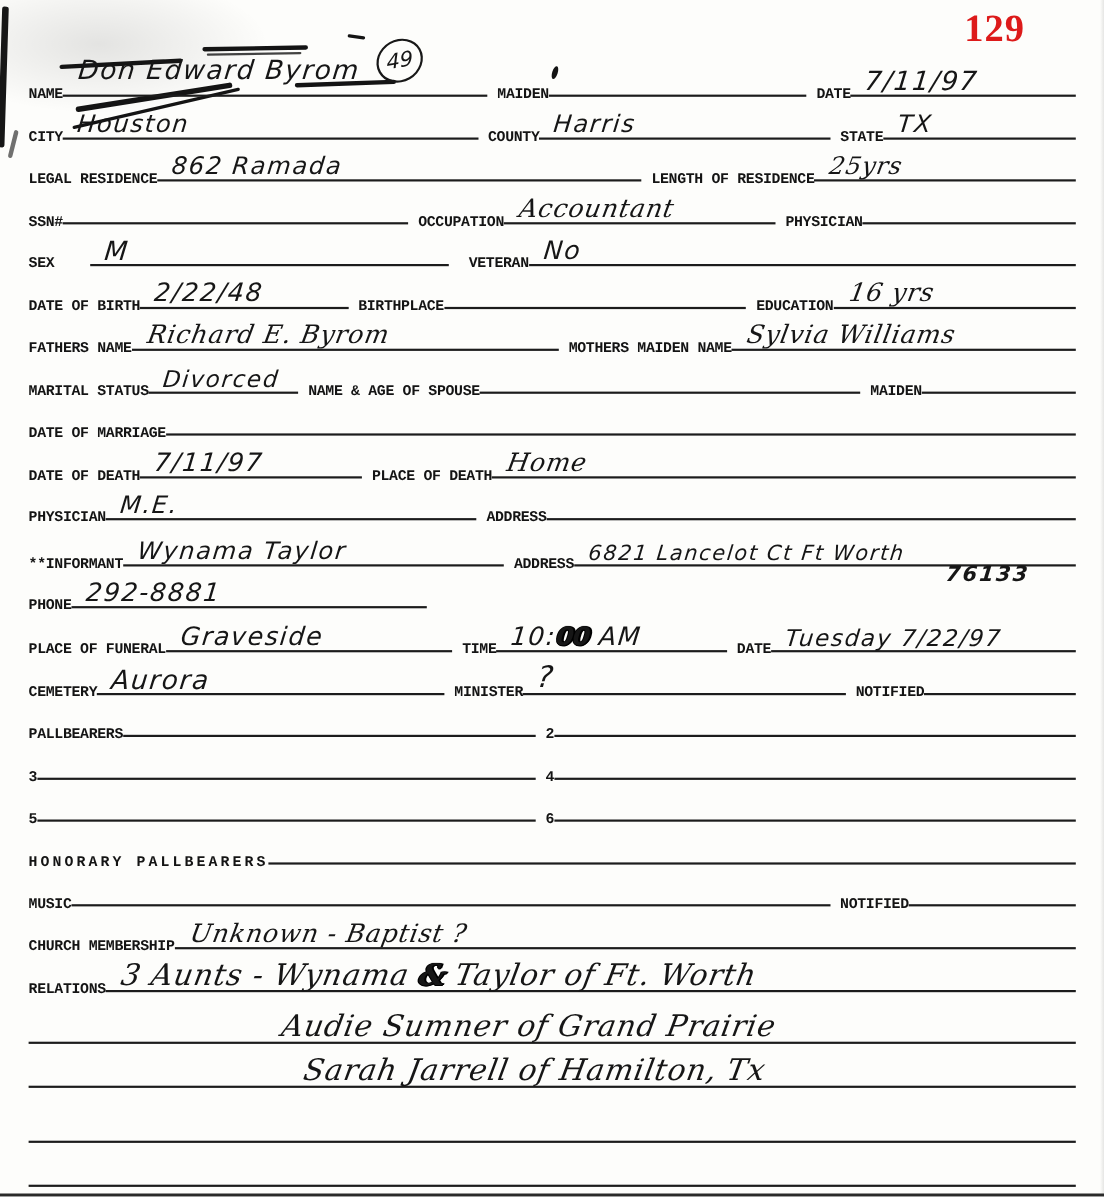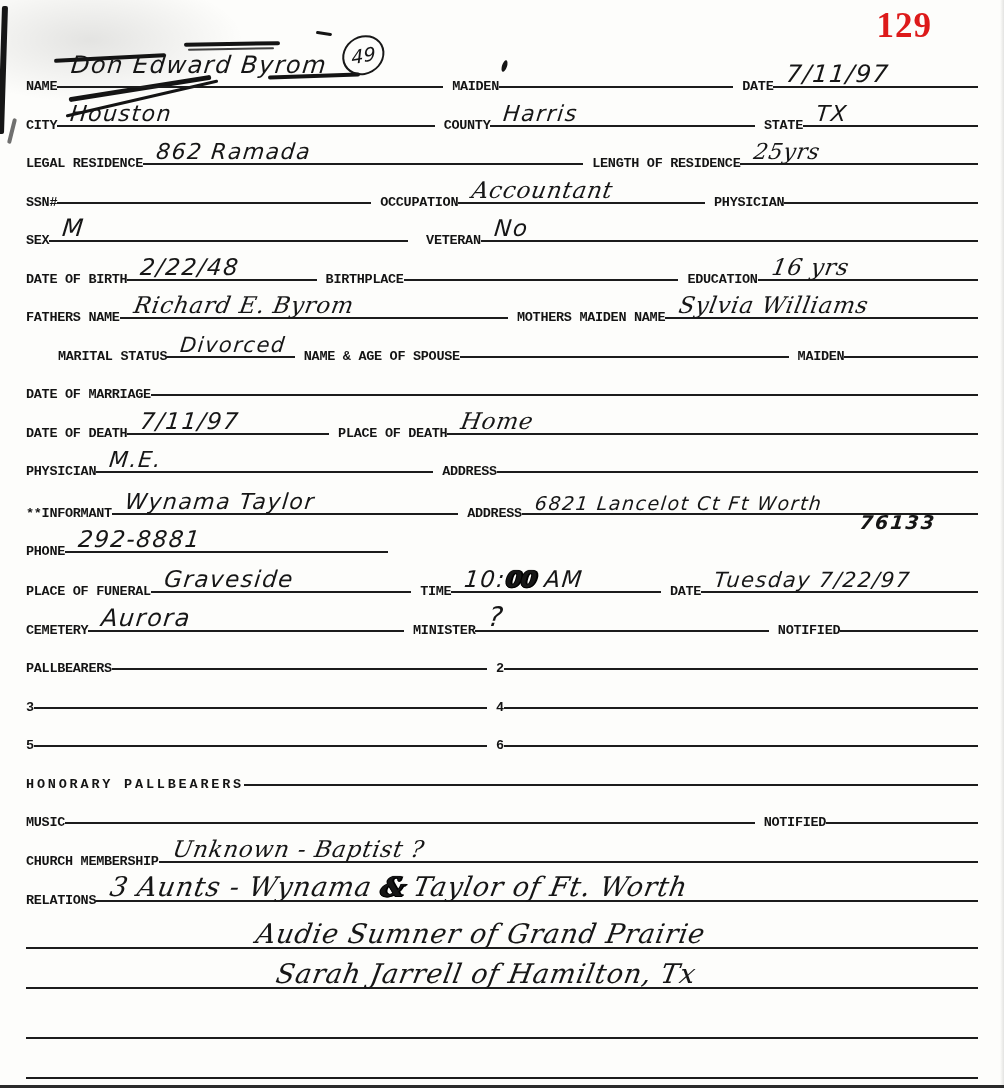--- a/index.html
+++ b/index.html
@@ -192,21 +192,21 @@
           </span>
         </div>
         <div class="form-field" style="flex: 2.6 1 0%;">
           <span class="field-label">PHYSICIAN</span>
           <span class="field-line">
             <span class="hand hand-p" style="font-size: 21px;"></span>
           </span>
         </div>
       </div>
       <div class="form-row">
-        <div class="form-field" style="flex: 1.8 1 0%;">
+        <div class="form-field" style="flex: 1.8 1 0%; gap: 33px;">
           <span class="field-label">SEX</span>
           <span class="field-line">
             <span class="hand hand-p" style="font-size: 24px;">M</span>
           </span>
         </div>
         <div class="form-field" style="flex: 2.6 1 0%; margin-left: 18px;">
           <span class="field-label">VETERAN</span>
           <span class="field-line">
             <span class="hand hand-p" style="font-size: 23px;">No</span>
           </span>
@@ -240,21 +240,21 @@
           </span>
         </div>
         <div class="form-field" style="flex: 4.4 1 0%;">
           <span class="field-label">MOTHERS MAIDEN NAME</span>
           <span class="field-line">
             <span class="hand hand-c" style="font-size: 23px;">Sylvia Williams</span>
           </span>
         </div>
       </div>
       <div class="form-row">
-        <div class="form-field" style="flex: 2.1 1 0%; margin-left: 32px;">
+        <div class="form-field" style="flex: 2.1 1 0%;">
           <span class="field-label">MARITAL STATUS</span>
           <span class="field-line">
             <span class="hand hand-p" style="font-size: 21px;">Divorced</span>
           </span>
         </div>
         <div class="form-field" style="flex: 4.3 1 0%;">
           <span class="field-label">NAME &amp; AGE OF SPOUSE</span>
           <span class="field-line">
             <span class="hand hand-p" style="font-size: 21px;"></span>
           </span>

